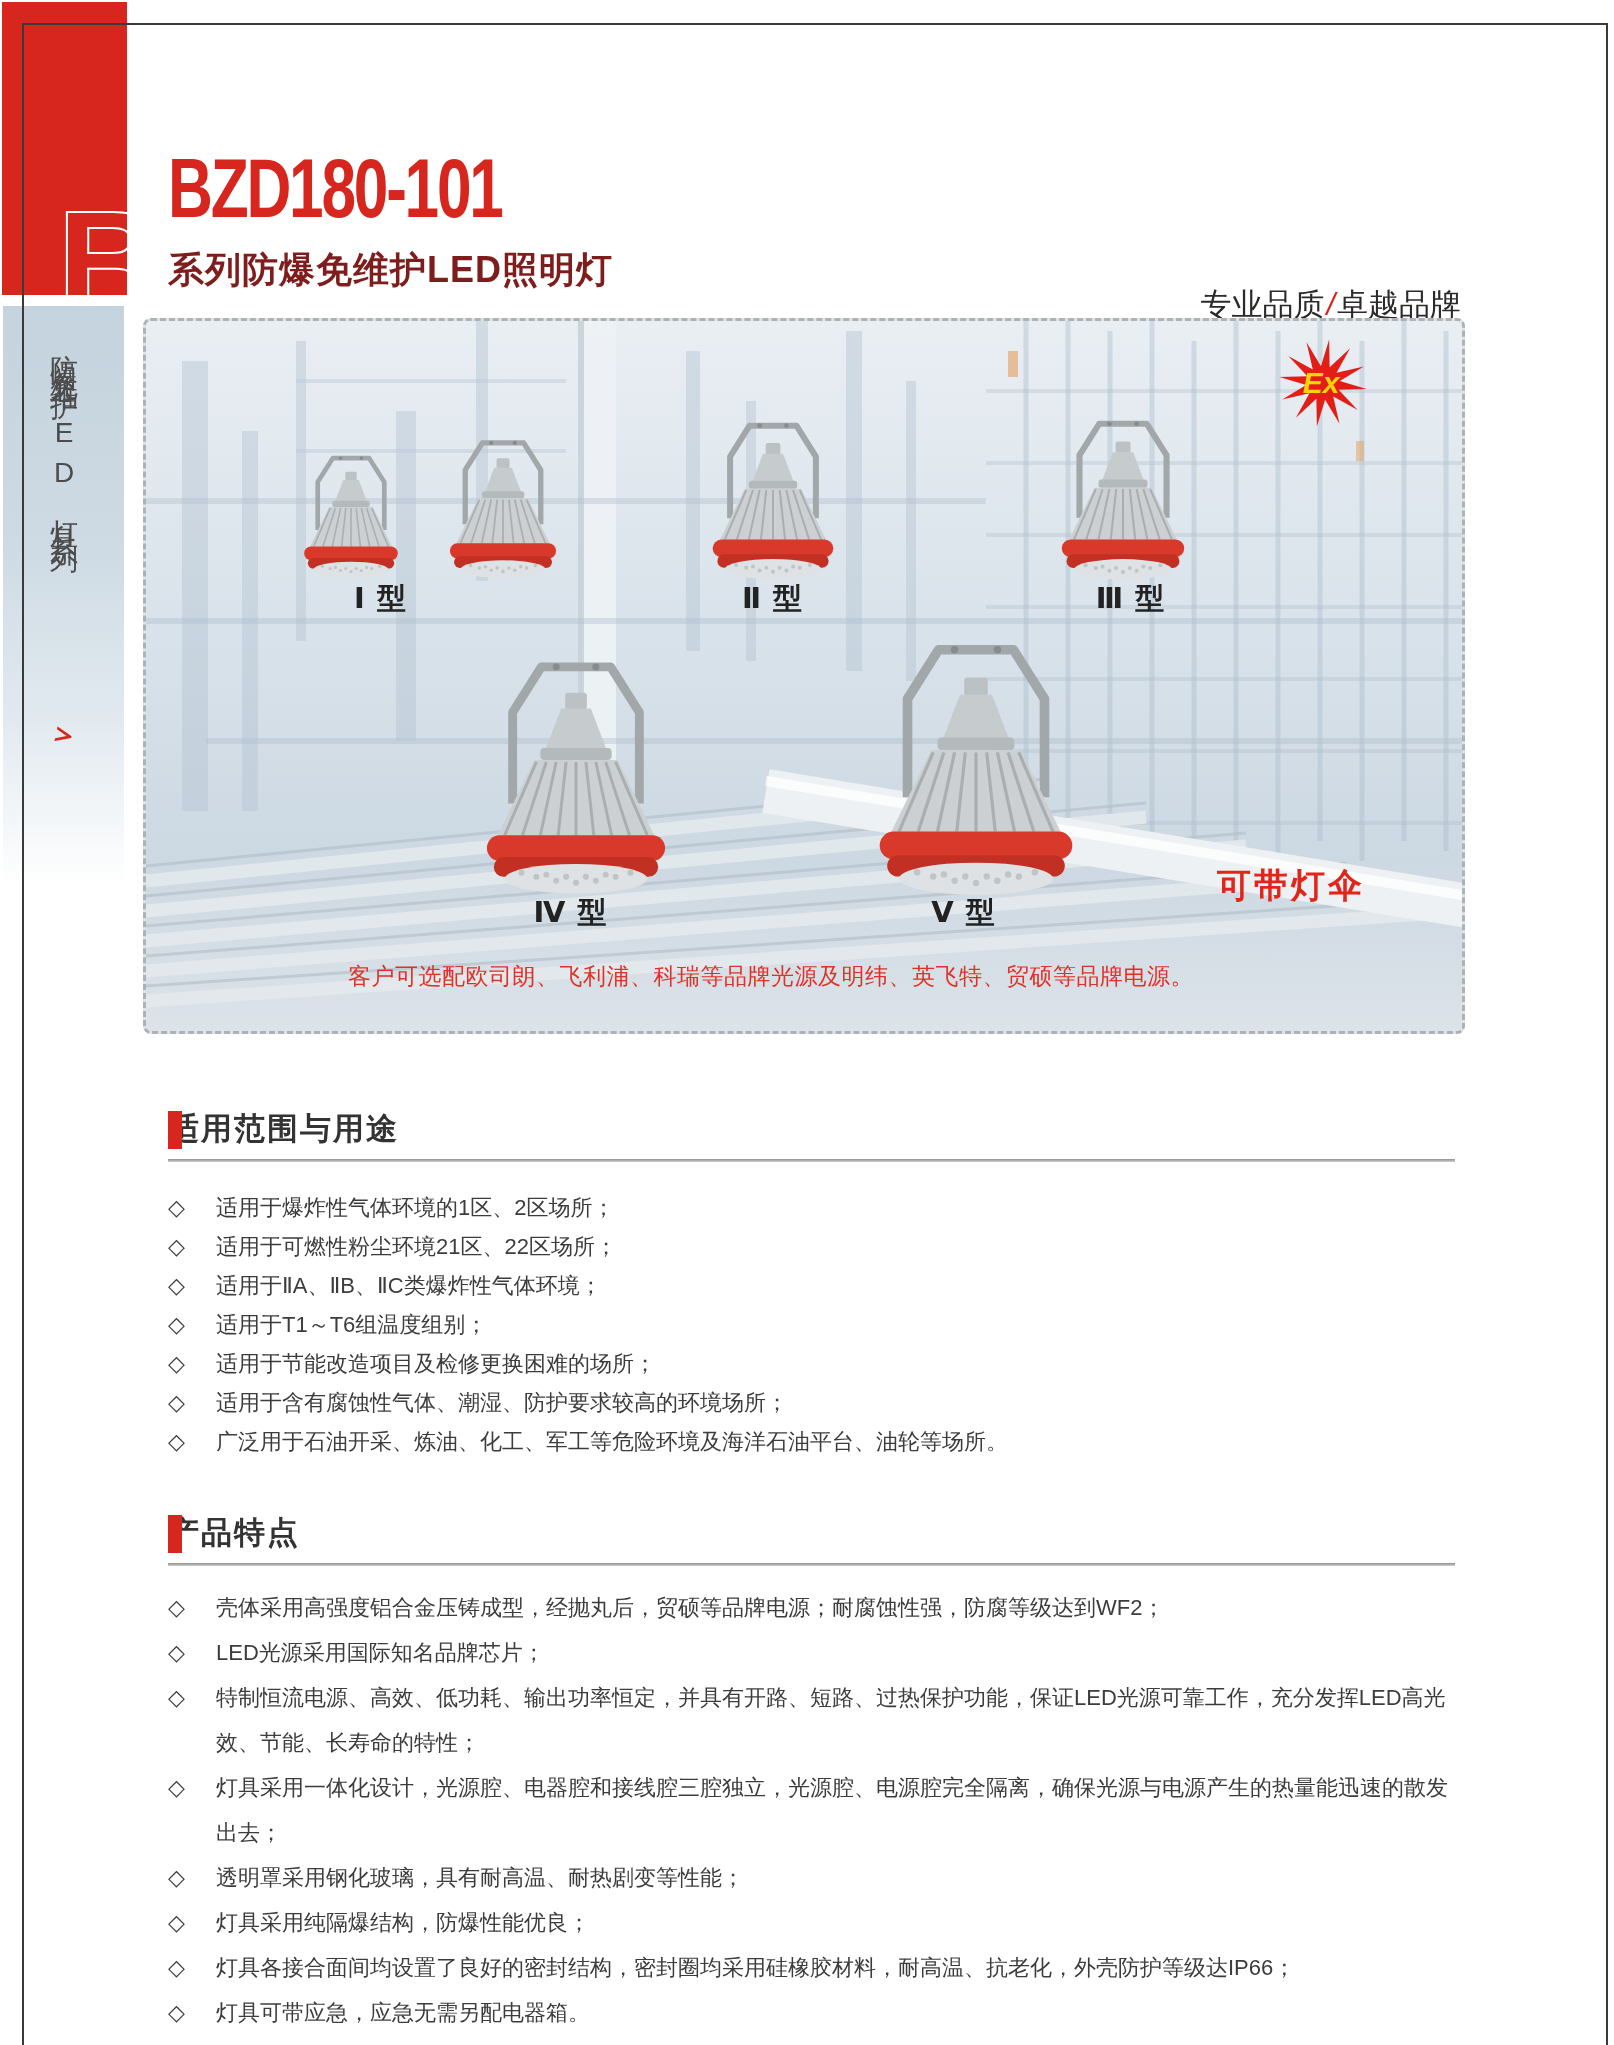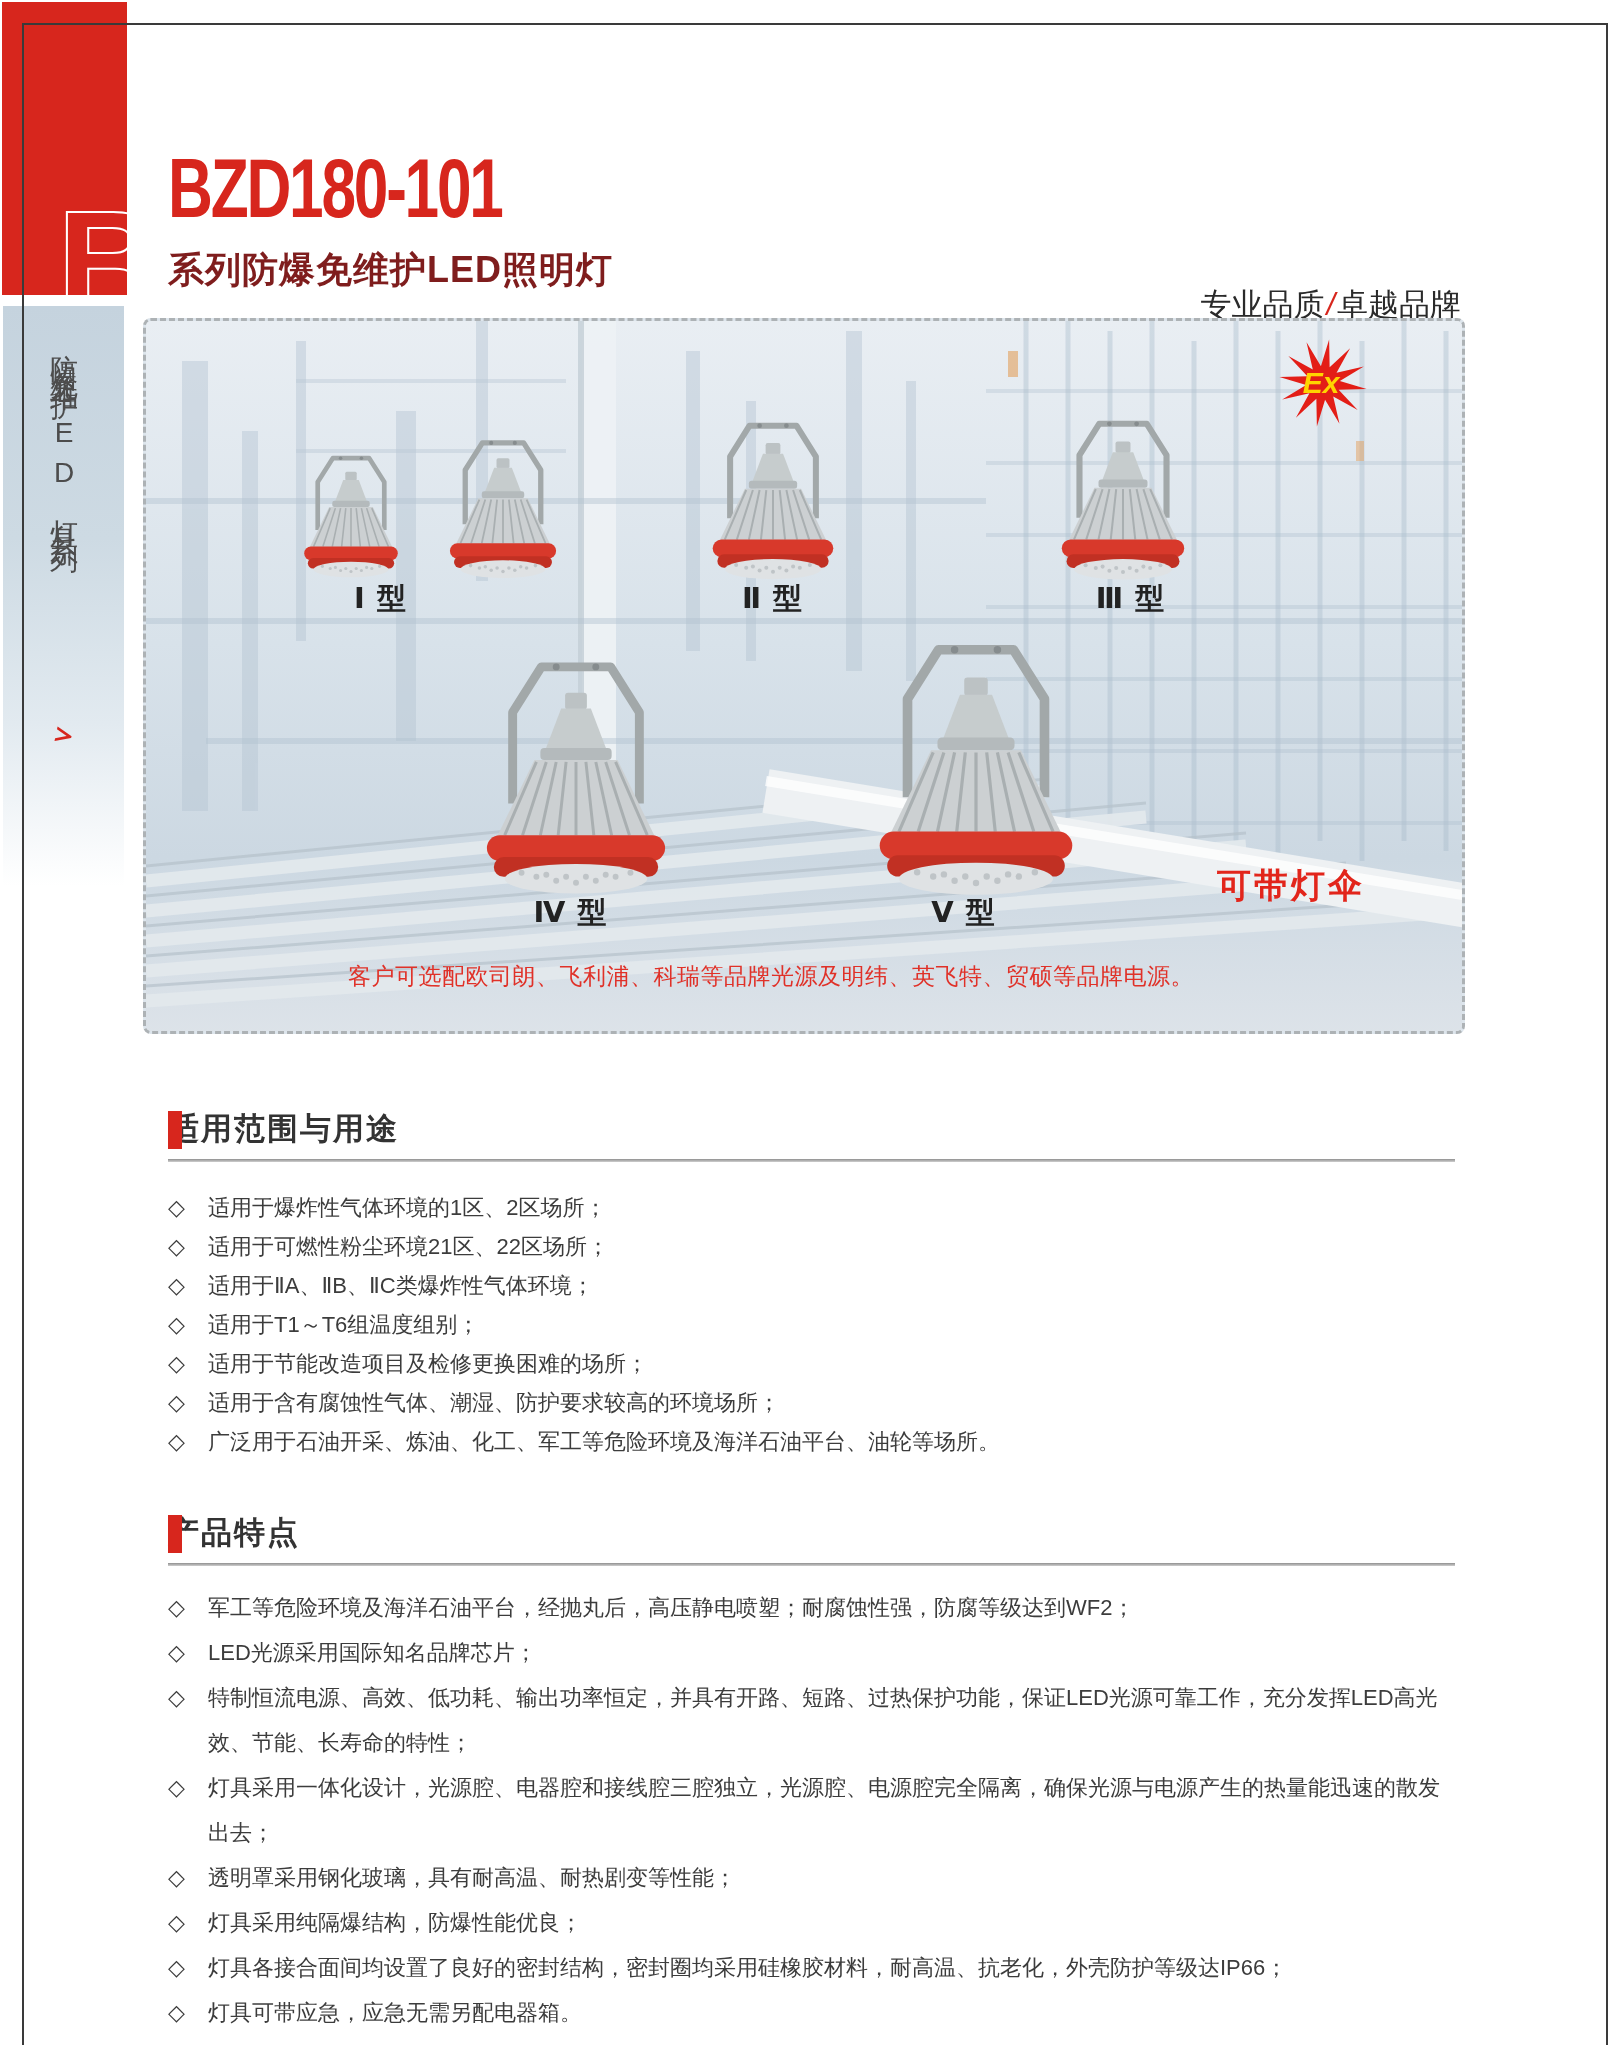--- a/index.html
+++ b/index.html
@@ -49,21 +49,21 @@
   .section-head { position:absolute; left:168px; width:1287px; z-index:10; }
   .section-head .redbar { position:absolute; left:0; top:3px; width:14px; height:38px; background:#d7261d; }
   .section-head h2 { font-size:31px; font-weight:bold; color:#333; letter-spacing:2px; }
   .section-head .rule { margin-top:9px; height:3px; background:linear-gradient(#8f8f8f,#cfcfcf); }
 
   ul.feature-list { position:absolute; left:168px; width:1292px; list-style:none; z-index:10; }
   ul.feature-list li { display:flex; color:#3c3c3c; font-size:22px; }
   #app-list li { line-height:39px; }
   #feat-list li { line-height:45px; }
   .dmd { flex:0 0 40px; }
-  .itxt { flex:1; }
+  .itxt { flex:1;margin-left:8px; }
 </style>
 </head>
 <body>
 
 <div class="abs" id="page-frame"></div>
 
 <div class="abs" id="red-tab">
   <svg width="125" height="293" viewBox="0 0 125 293">
     <text x="55" y="312" font-size="148" font-weight="bold" fill="none" stroke="#ffffff" stroke-width="2">B</text>
   </svg>
@@ -217,21 +217,21 @@
 
 <div class="section-head" style="top:1512px;">
   <div class="redbar"></div>
   <h2>产品特点</h2>
   <div class="rule"></div>
 </div>
 
 <ul class="feature-list" id="feat-list" style="top:1585px;">
   <li>
       <span class="dmd">◇</span>
-      <span class="itxt">军工等危险环境及海洋石油平台，经抛丸后，高压静电喷塑；耐腐蚀性强，防腐等级达到WF2；</span>
+      <span class="itxt">壳体采用高强度铝合金压铸成型，经抛丸后，贸硕等品牌电源；耐腐蚀性强，防腐等级达到WF2；</span>
     </li>
   <li>
       <span class="dmd">◇</span>
       <span class="itxt">LED光源采用国际知名品牌芯片；</span>
     </li>
   <li>
       <span class="dmd">◇</span>
       <span class="itxt">特制恒流电源、高效、低功耗、输出功率恒定，并具有开路、短路、过热保护功能，保证LED光源可靠工作，充分发挥LED高光效、节能、长寿命的特性；</span>
     </li>
   <li>

